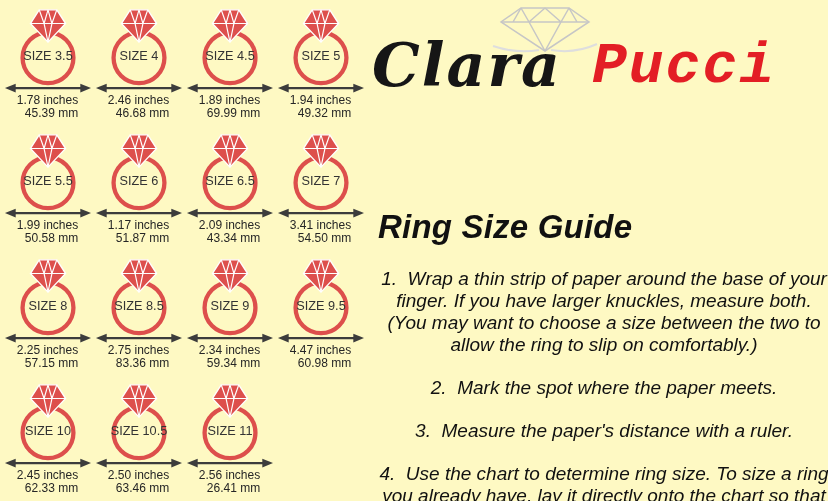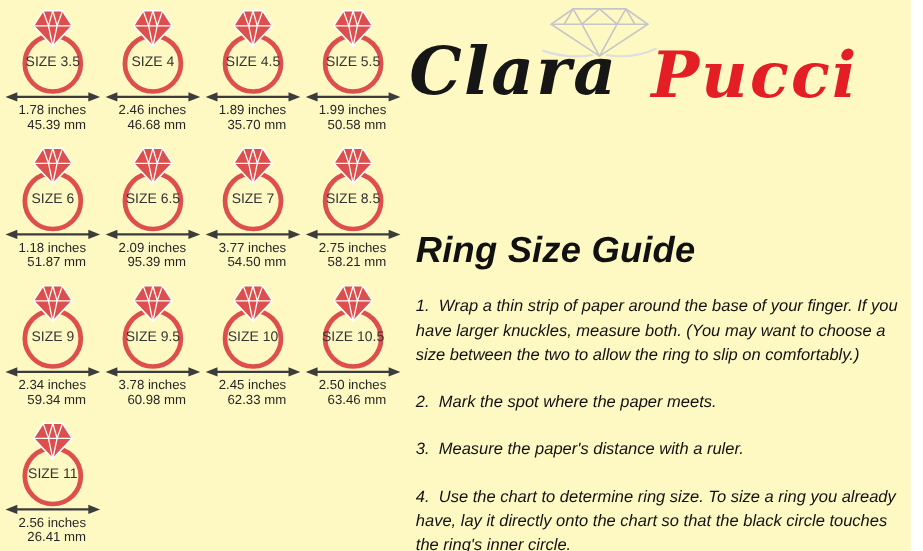--- a/index.html
+++ b/index.html
@@ -32,32 +32,32 @@
 
   
   .logo { position:absolute; left:0; top:0; width:839px; height:110px; }
   .logo-word {
     position:absolute;
     font-family:"DejaVu Serif", serif;
     font-style:italic; font-weight:bold;
     letter-spacing:2px; white-space:nowrap;text-align:center;
   }
   .logo-clara { left:372px; top:30px; font-size:60px; color:#161616; }
-  .logo-pucci { left:592px; top:34px; font-size:58px; color:#e31e25; }
+  .logo-pucci { left:592px; top:34px; font-size:58px; color:#e31e25;font-family:Liberation Mono, monospace; }
   .logo-diamond { position:absolute; left:489px; top:5px; width:112px; height:52px; }
 
   
   .guide { position:absolute; left:378px; top:208px; width:452px;font-style:italic; }
   .guide-title {
     margin:0 0 22px 0;
     font-size:33px; font-weight:bold; color:#111111; letter-spacing:0.2px;
   }
   .step {
     margin:0 0 21px 0;
-    font-size:15px; line-height:22px; color:#111111;
+    font-size:19px; line-height:22px; color:#111111;text-align:center;
   }
   .step:last-child { margin-bottom:0; }
 </style>
 </head>
 <body>
 
 <svg width="0" height="0" style="position:absolute" aria-hidden="true">
   <defs>
     <g id="ringGlyph">
       <circle cx="46" cy="59" r="26" fill="none" stroke="#dd4f4c" stroke-width="4.4"></circle>
@@ -96,100 +96,120 @@
         </div>
     </div>
 
     <div class="cell">
       <svg class="ringsvg" viewBox="0 0 92 95">
           <use href="#ringGlyph"></use>
           <text class="slabel" x="46" y="61">SIZE 4.5</text>
         </svg>
       <div class="meas">
           <div class="inches">1.89 inches</div>
-          <div class="mm">35.70 mm</div>
-        </div>
-    </div>
-
+          <div class="mm">69.99 mm</div>
+        </div>
+    </div>
+
+    <div class="cell">
+      <svg class="ringsvg" viewBox="0 0 92 95">
+          <use href="#ringGlyph"></use>
+          <text class="slabel" x="46" y="61">SIZE 5</text>
+        </svg>
+      <div class="meas">
+          <div class="inches">1.94 inches</div>
+          <div class="mm">49.32 mm</div>
+        </div>
+    </div>
 
     <div class="cell">
       <svg class="ringsvg" viewBox="0 0 92 95">
           <use href="#ringGlyph"></use>
           <text class="slabel" x="46" y="61">SIZE 5.5</text>
         </svg>
       <div class="meas">
           <div class="inches">1.99 inches</div>
           <div class="mm">50.58 mm</div>
         </div>
     </div>
 
     <div class="cell">
       <svg class="ringsvg" viewBox="0 0 92 95">
           <use href="#ringGlyph"></use>
           <text class="slabel" x="46" y="61">SIZE 6</text>
         </svg>
       <div class="meas">
-          <div class="inches">1.18 inches</div>
+          <div class="inches">1.17 inches</div>
           <div class="mm">51.87 mm</div>
         </div>
     </div>
 
     <div class="cell">
       <svg class="ringsvg" viewBox="0 0 92 95">
           <use href="#ringGlyph"></use>
           <text class="slabel" x="46" y="61">SIZE 6.5</text>
         </svg>
       <div class="meas">
           <div class="inches">2.09 inches</div>
-          <div class="mm">95.39 mm</div>
+          <div class="mm">43.34 mm</div>
         </div>
     </div>
 
     <div class="cell">
       <svg class="ringsvg" viewBox="0 0 92 95">
           <use href="#ringGlyph"></use>
           <text class="slabel" x="46" y="61">SIZE 7</text>
         </svg>
       <div class="meas">
-          <div class="inches">3.77 inches</div>
+          <div class="inches">3.41 inches</div>
           <div class="mm">54.50 mm</div>
         </div>
     </div>
 
 
+    <div class="cell">
+      <svg class="ringsvg" viewBox="0 0 92 95">
+          <use href="#ringGlyph"></use>
+          <text class="slabel" x="46" y="61">SIZE 8</text>
+        </svg>
+      <div class="meas">
+          <div class="inches">2.25 inches</div>
+          <div class="mm">57.15 mm</div>
+        </div>
+    </div>
 
     <div class="cell">
       <svg class="ringsvg" viewBox="0 0 92 95">
           <use href="#ringGlyph"></use>
           <text class="slabel" x="46" y="61">SIZE 8.5</text>
         </svg>
       <div class="meas">
           <div class="inches">2.75 inches</div>
-          <div class="mm">58.21 mm</div>
+          <div class="mm">83.36 mm</div>
         </div>
     </div>
 
     <div class="cell">
       <svg class="ringsvg" viewBox="0 0 92 95">
           <use href="#ringGlyph"></use>
           <text class="slabel" x="46" y="61">SIZE 9</text>
         </svg>
       <div class="meas">
           <div class="inches">2.34 inches</div>
           <div class="mm">59.34 mm</div>
         </div>
     </div>
 
     <div class="cell">
       <svg class="ringsvg" viewBox="0 0 92 95">
           <use href="#ringGlyph"></use>
           <text class="slabel" x="46" y="61">SIZE 9.5</text>
         </svg>
       <div class="meas">
-          <div class="inches">3.78 inches</div>
+          <div class="inches">4.47 inches</div>
           <div class="mm">60.98 mm</div>
         </div>
     </div>
 
     <div class="cell">
       <svg class="ringsvg" viewBox="0 0 92 95">
           <use href="#ringGlyph"></use>
           <text class="slabel" x="46" y="61">SIZE 10</text>
         </svg>
       <div class="meas">

